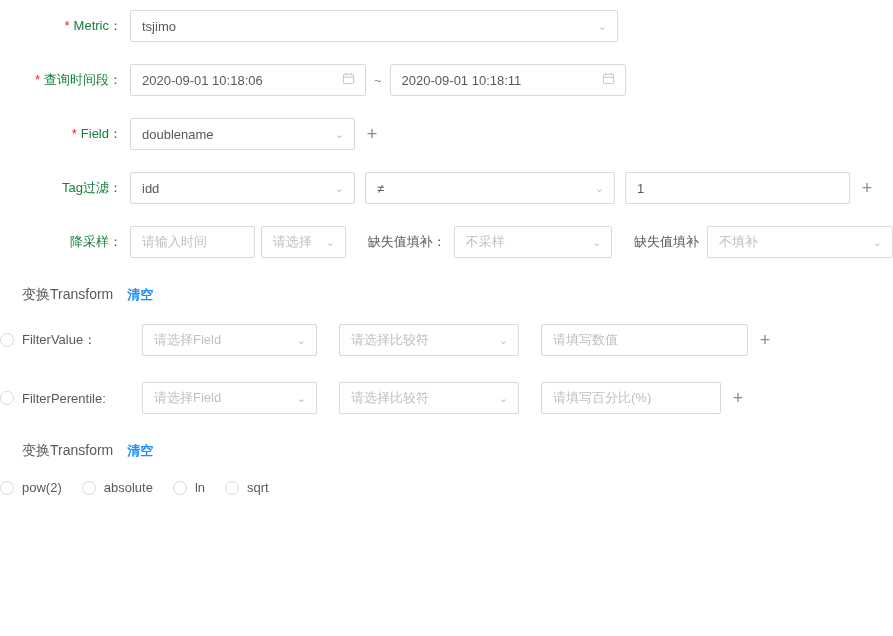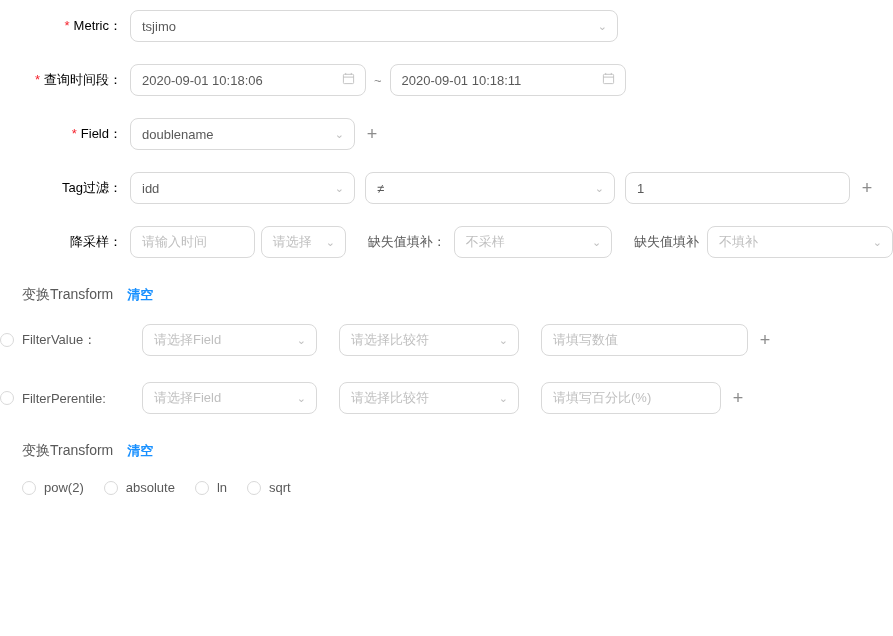--- a/index.html
+++ b/index.html
@@ -12,34 +12,34 @@
 }
 .form-row {
   display: flex;
   align-items: center;
   margin-bottom: 22px;
 }
 .label {
   width: 130px;
   text-align: right;
   padding-right: 8px;
-  color: #000000;
+  color: #15803d;
   font-size: 13px;
   flex-shrink: 0;
 }
 .required::before {
   content: "*";
   color: #f5222d;
   margin-right: 4px;
   font-family: SimSun, sans-serif;
 }
 .select, .input, .date-input {
   height: 32px;
   border: 1px solid #d9d9d9;
-  border-radius: 8px;
+  border-radius: 2px;
   padding: 0 28px 0 11px;
   font-size: 13px;
   color: #595959;
   background: #fff;
   display: flex;
   align-items: center;
   position: relative;
   cursor: pointer;
 }
 .input {
@@ -103,21 +103,20 @@
 .filter-label {
   width: 142px;
   display: flex;
   align-items: center;
   color: #595959;
   font-size: 13px;
 }
 .transform-row {
   display: flex;
   align-items: center;
-  padding-left: 22px;
   gap: 20px;
 }
 .transform-opt {
   display: flex;
   align-items: center;
   color: #595959;
   font-size: 13px;
   cursor: pointer;
 }
 .gap { width: 10px; flex-shrink:0; }

